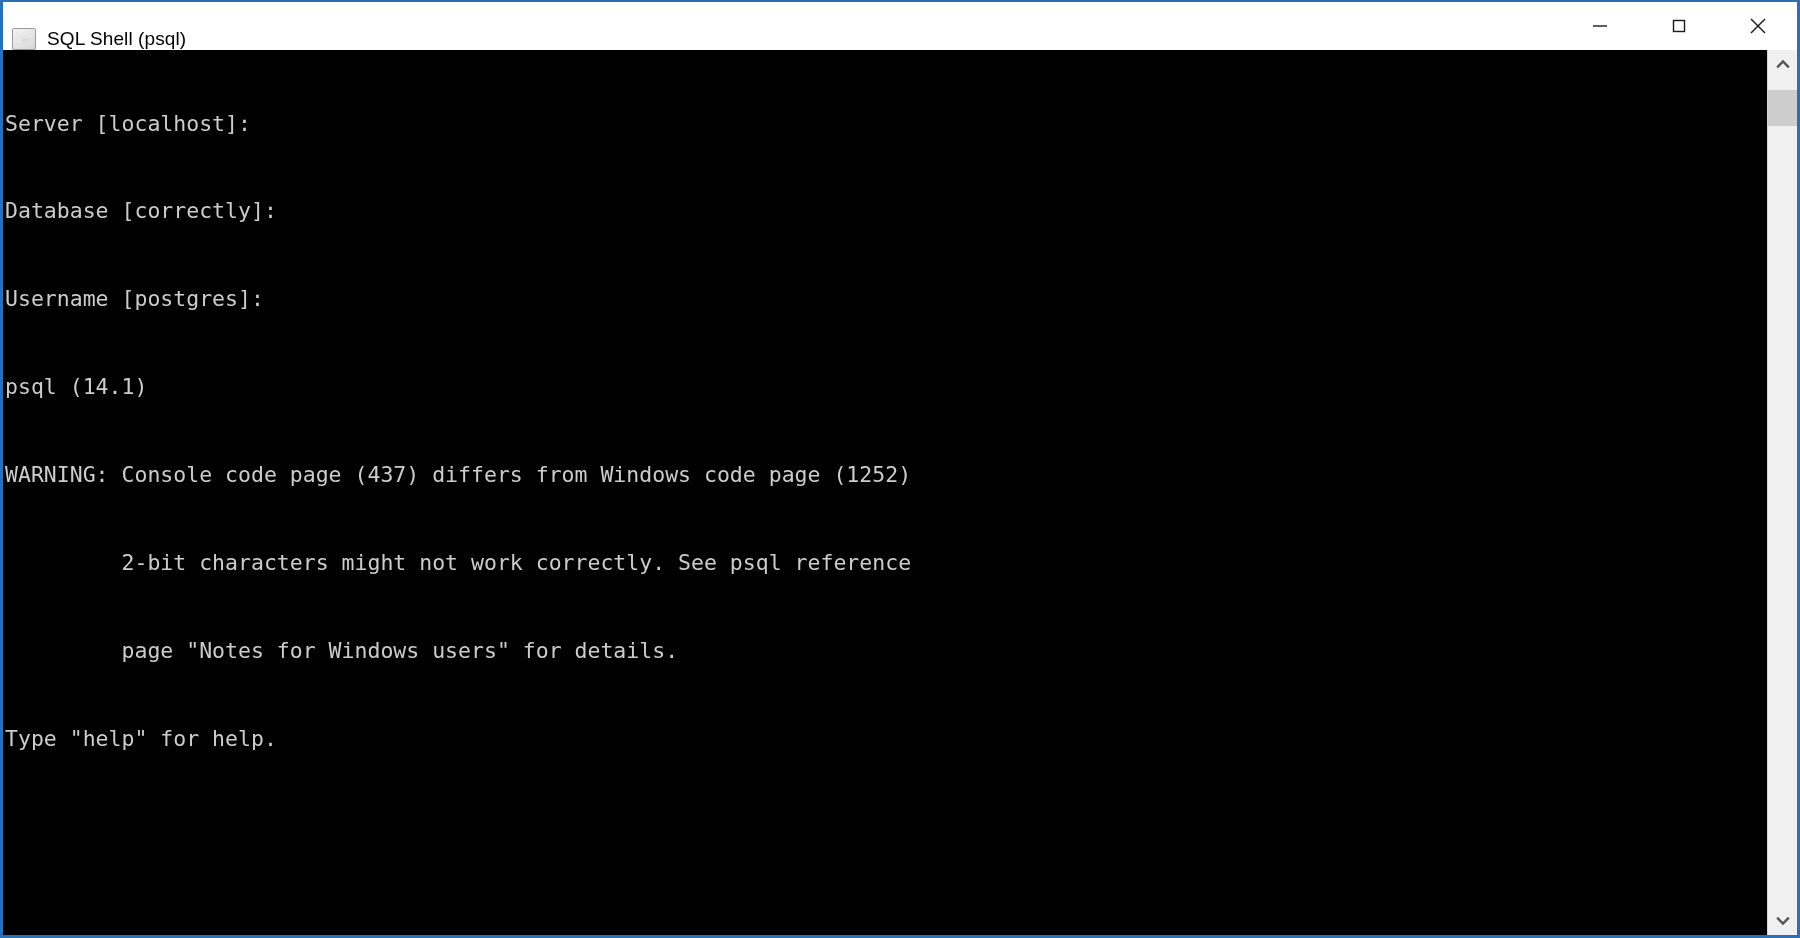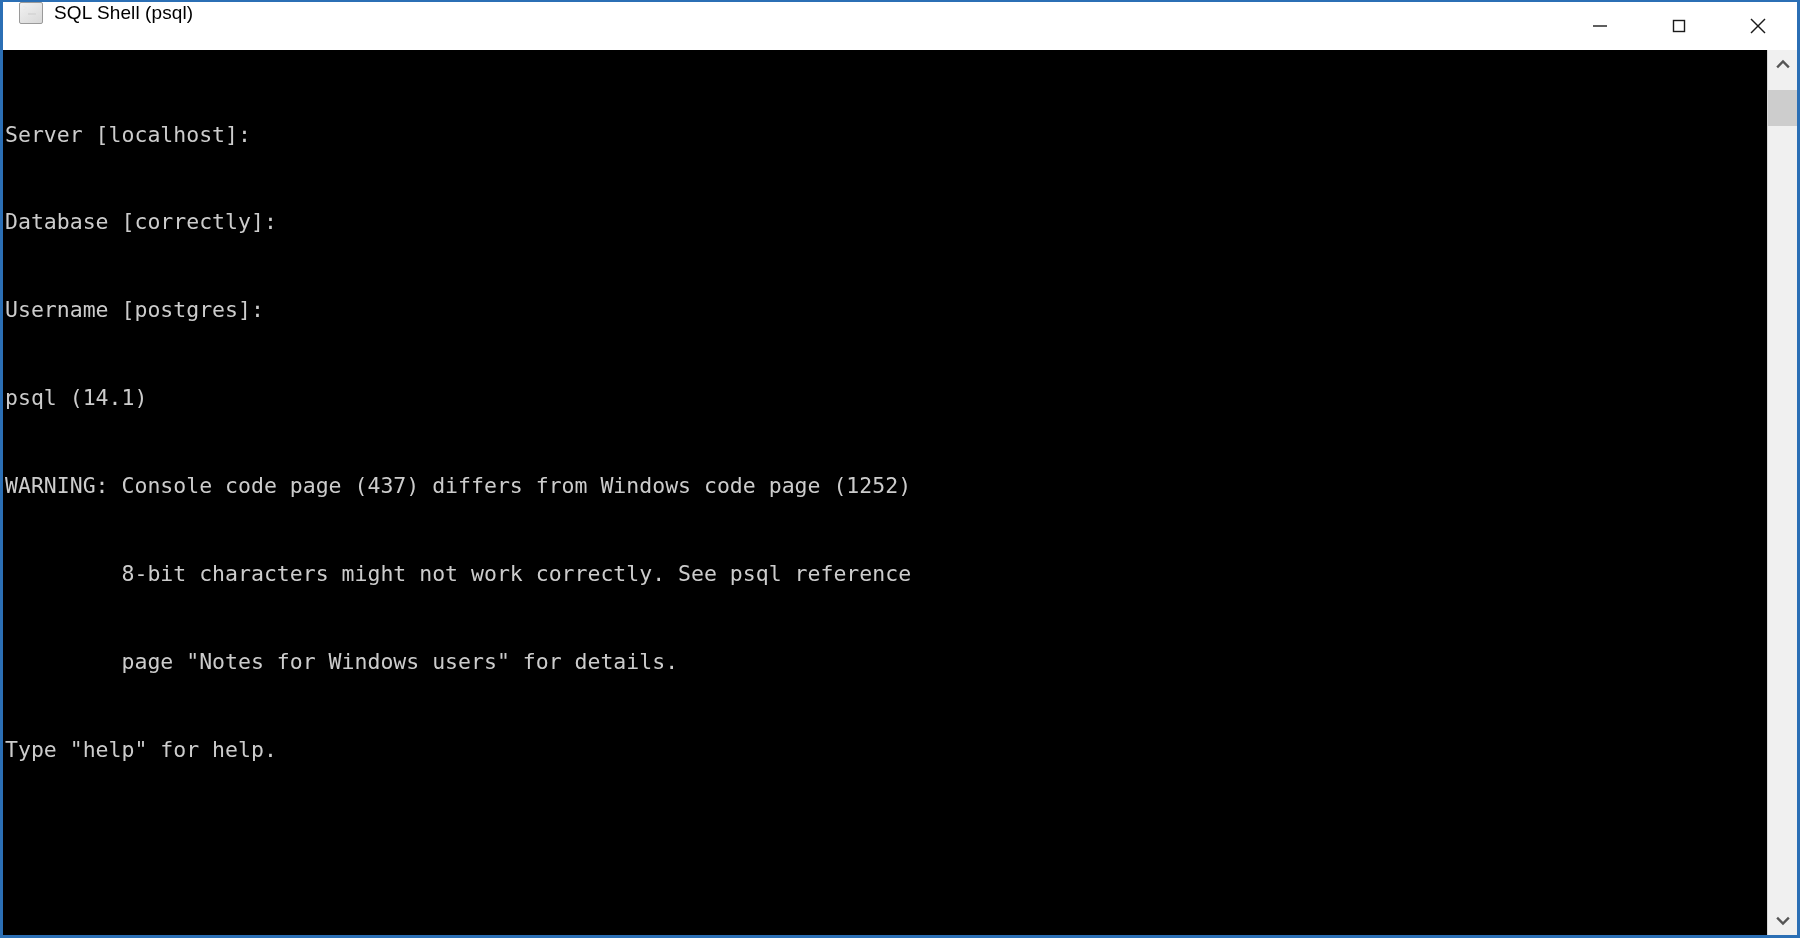--- a/index.html
+++ b/index.html
@@ -34,22 +34,22 @@
     left: 0;
     right: 0;
     height: 48px;
     background: #ffffff;
     display: flex;
     align-items: center;
     box-sizing: border-box;
   }
   #title-left {
     display: flex;
-    align-items: flex-start;
-    padding-left: 16px;
+    align-items: flex-end;
+    padding-left: 9px;
     flex: 1 1 auto;
     min-width: 0;
     height: 100%;
   }
   .title-icon {
     width: 24px;
     height: 22px;
     flex: 0 0 auto;
     margin-right: 11px;
     position: relative;
@@ -114,21 +114,21 @@
 
   
   #terminal {
     position: absolute;
     left: 0;
     top: 48px;
     right: 30px;
     bottom: 0;
     background: #000000;
     overflow: hidden;
-    padding: 11px 0 0 0;
+    padding: 0 0 0 0;
     box-sizing: border-box;
   }
   #term-lines {
     font-family: "DejaVu Sans Mono", "Liberation Mono", monospace;
     font-size: 21.5px;
     line-height: 29.3px;
     color: #cccccc;
     white-space: pre;
     padding-left: 2px;
     letter-spacing: 0px;
@@ -210,21 +210,21 @@
     </div>
   </div>
 
   <div id="terminal">
     <div id="term-lines">
       <div class="term-line">Server [localhost]:</div>
       <div class="term-line">Database [correctly]:</div>
       <div class="term-line">Username [postgres]:</div>
       <div class="term-line">psql (14.1)</div>
       <div class="term-line">WARNING: Console code page (437) differs from Windows code page (1252)</div>
-      <div class="term-line">         8-bit characters might not work correctly. See psql reference</div>
+      <div class="term-line">         2-bit characters might not work correctly. See psql reference</div>
       <div class="term-line">         page "Notes for Windows users" for details.</div>
       <div class="term-line">Type "help" for help.</div>
       
       
     </div>
   </div>
 
   <div id="scrollbar">
     <div id="sb-track"></div>
     <div class="sb-arrow" id="sb-up">

